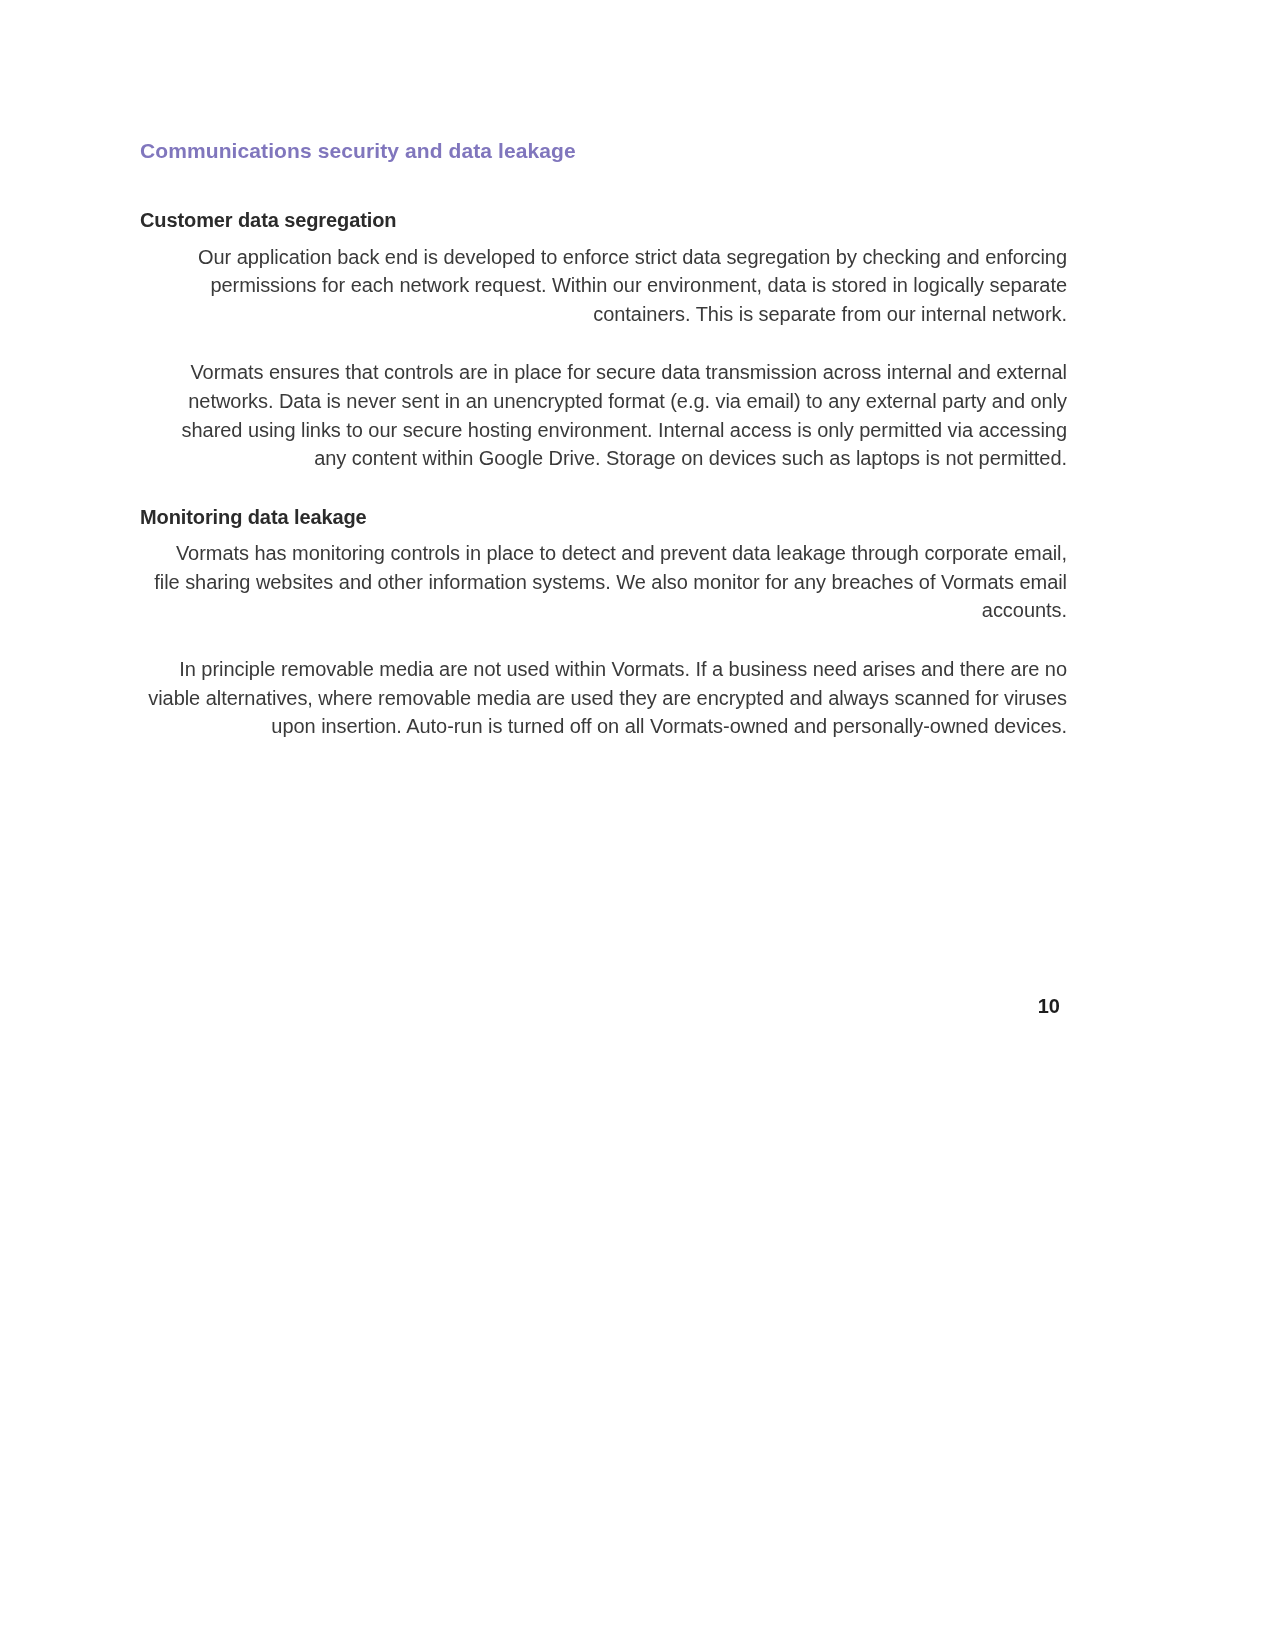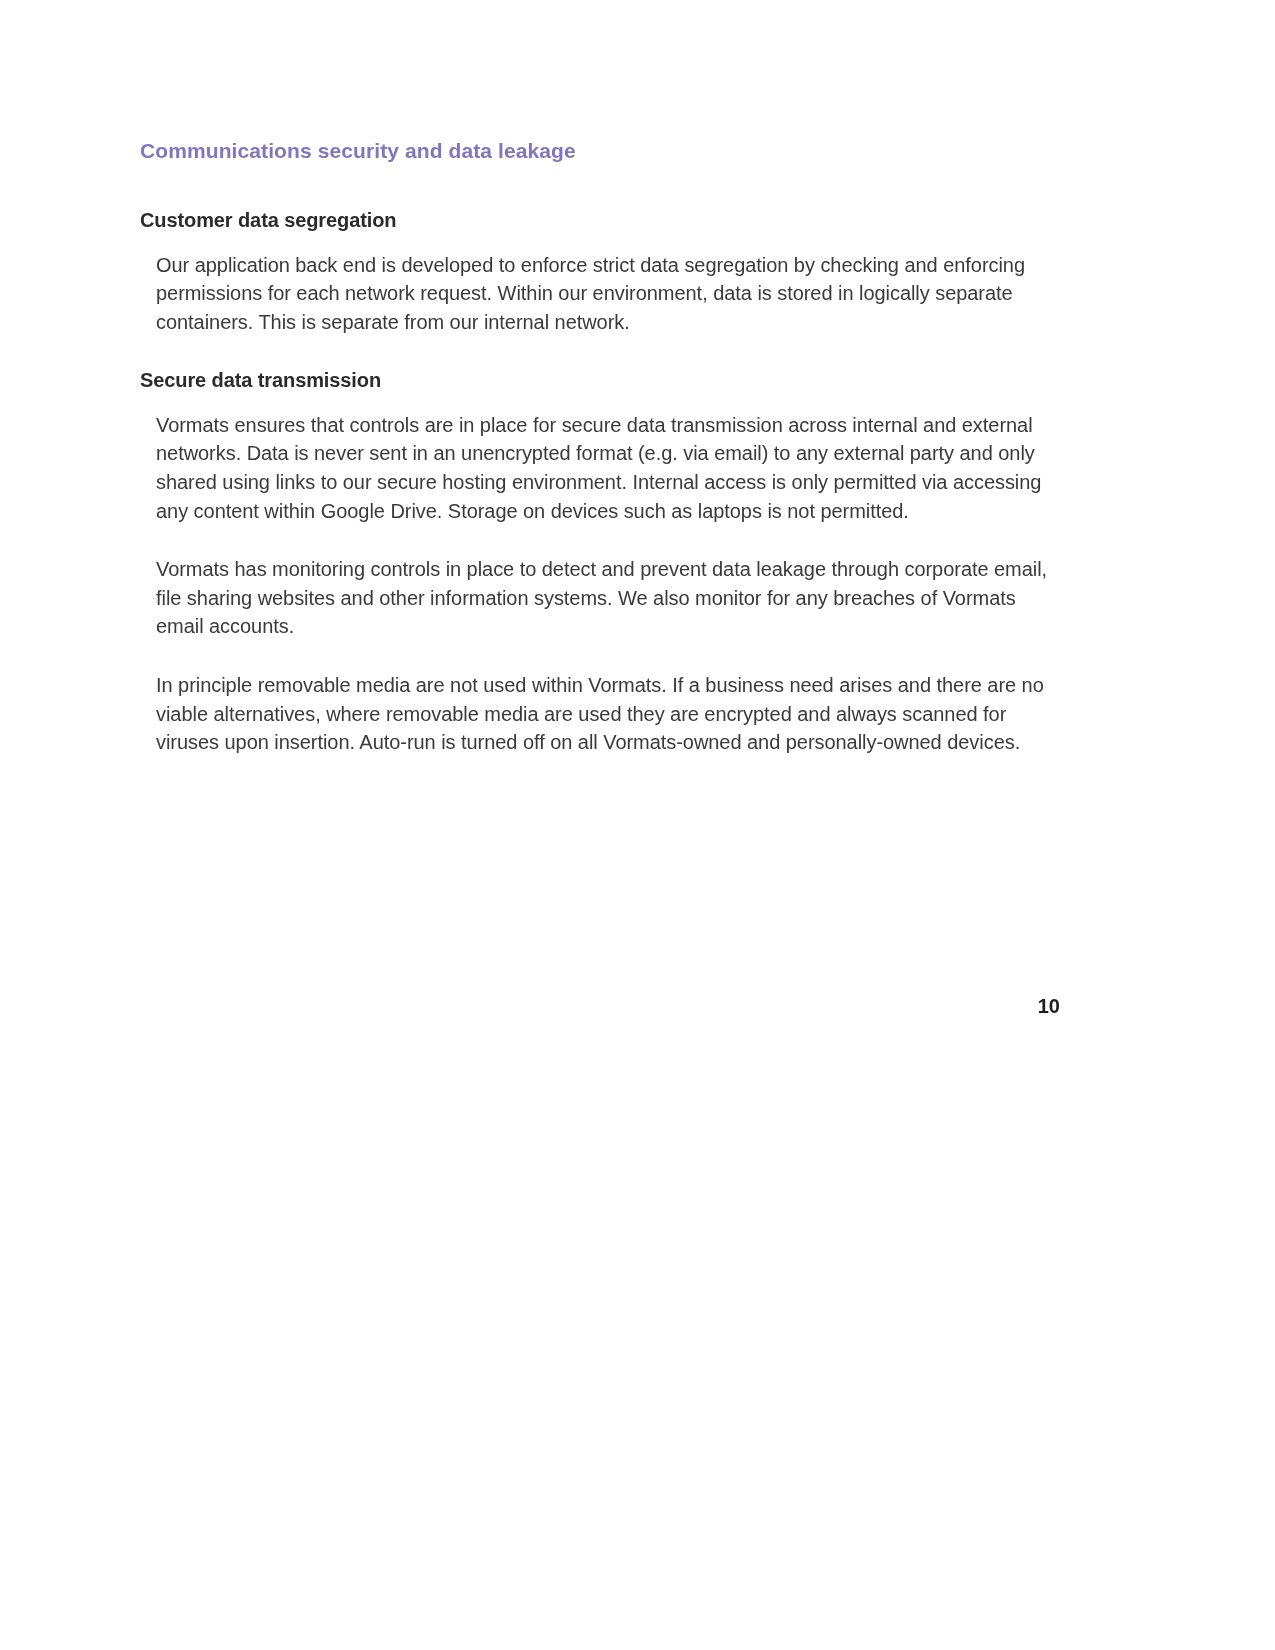--- a/index.html
+++ b/index.html
@@ -41,23 +41,24 @@
     font-weight: bold;
     color: #2b2b2b;
     margin: 8px 0 2px 0;
     line-height: 1.42;
     letter-spacing: -0.1px;
   }
   .section-body {
     font-size: 20px;
     font-weight: normal;
     color: #3a3a3a;
-    margin: 16px;
+    margin: 8px;
     line-height: 1.43;
     letter-spacing: -0.05px;
+    text-align: right;
   }
   .page-number {
     position: absolute;
     right: 215px;
     bottom: 148px;
     font-size: 20px;
     font-weight: bold;
     color: #1e1e1e;
     font-family: "Liberation Sans", sans-serif;
   }
@@ -70,25 +71,25 @@
   <div class="content">
 
     <h1 class="doc-heading">Communications security and data leakage</h1>
 
     <div class="section">
       <h2 class="section-title">Customer data segregation</h2>
       <p class="section-body">Our application back end is developed to enforce strict data segregation by checking and enforcing permissions for each network request. Within our environment, data is stored in logically separate containers. This is separate from our internal network.</p>
     </div>
 
     <div class="section">
-      <h2 class="section-title">Secure data transmission</h2>
       <p class="section-body">Vormats ensures that controls are in place for secure data transmission across internal and external networks. Data is never sent in an unencrypted format (e.g. via email) to any external party and only shared using links to our secure hosting environment. Internal access is only permitted via accessing any content within Google Drive. Storage on devices such as laptops is not permitted.</p>
     </div>
 
     <div class="section">
+      <h2 class="section-title">Monitoring data leakage</h2>
       <p class="section-body">Vormats has monitoring controls in place to detect and prevent data leakage through corporate email, file sharing websites and other information systems. We also monitor for any breaches of Vormats email accounts.</p>
     </div>
 
     <div class="section">
       <p class="section-body">In principle removable media are not used within Vormats. If a business need arises and there are no viable alternatives, where removable media are used they are encrypted and always scanned for viruses upon insertion. Auto-run is turned off on all Vormats-owned and personally-owned devices.</p>
     </div>
 
   </div>
 
   <div class="page-number">10</div>

